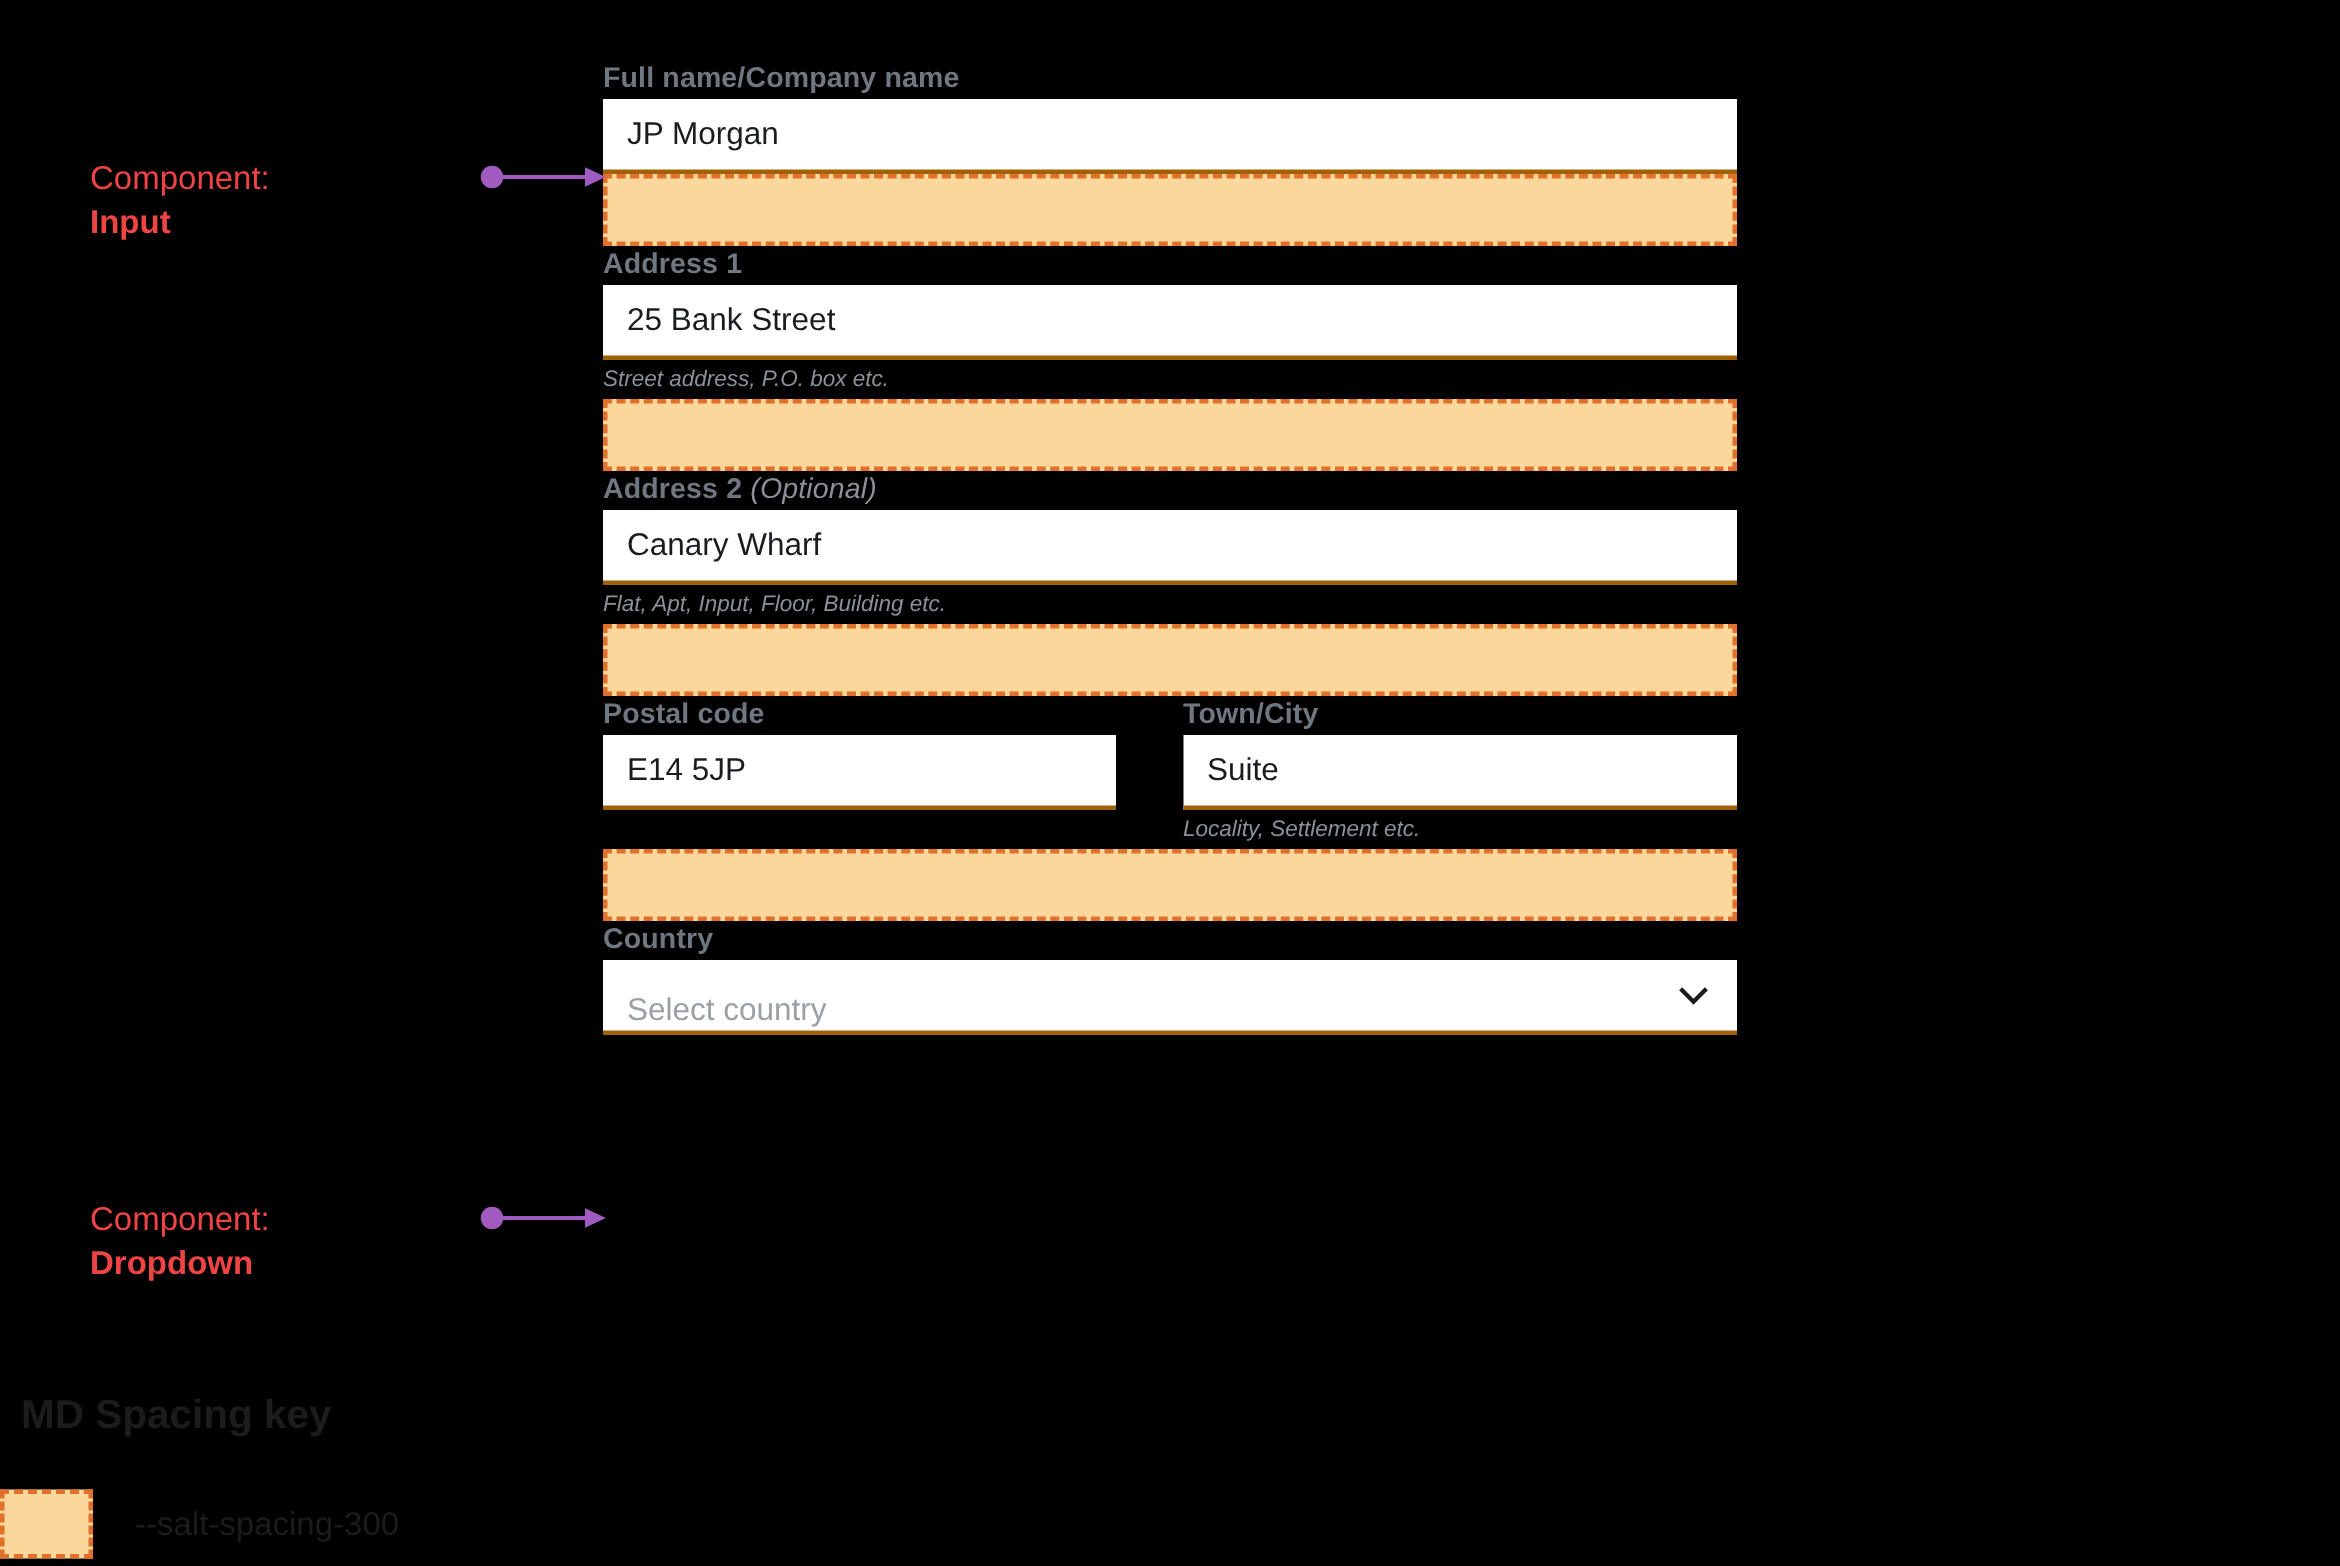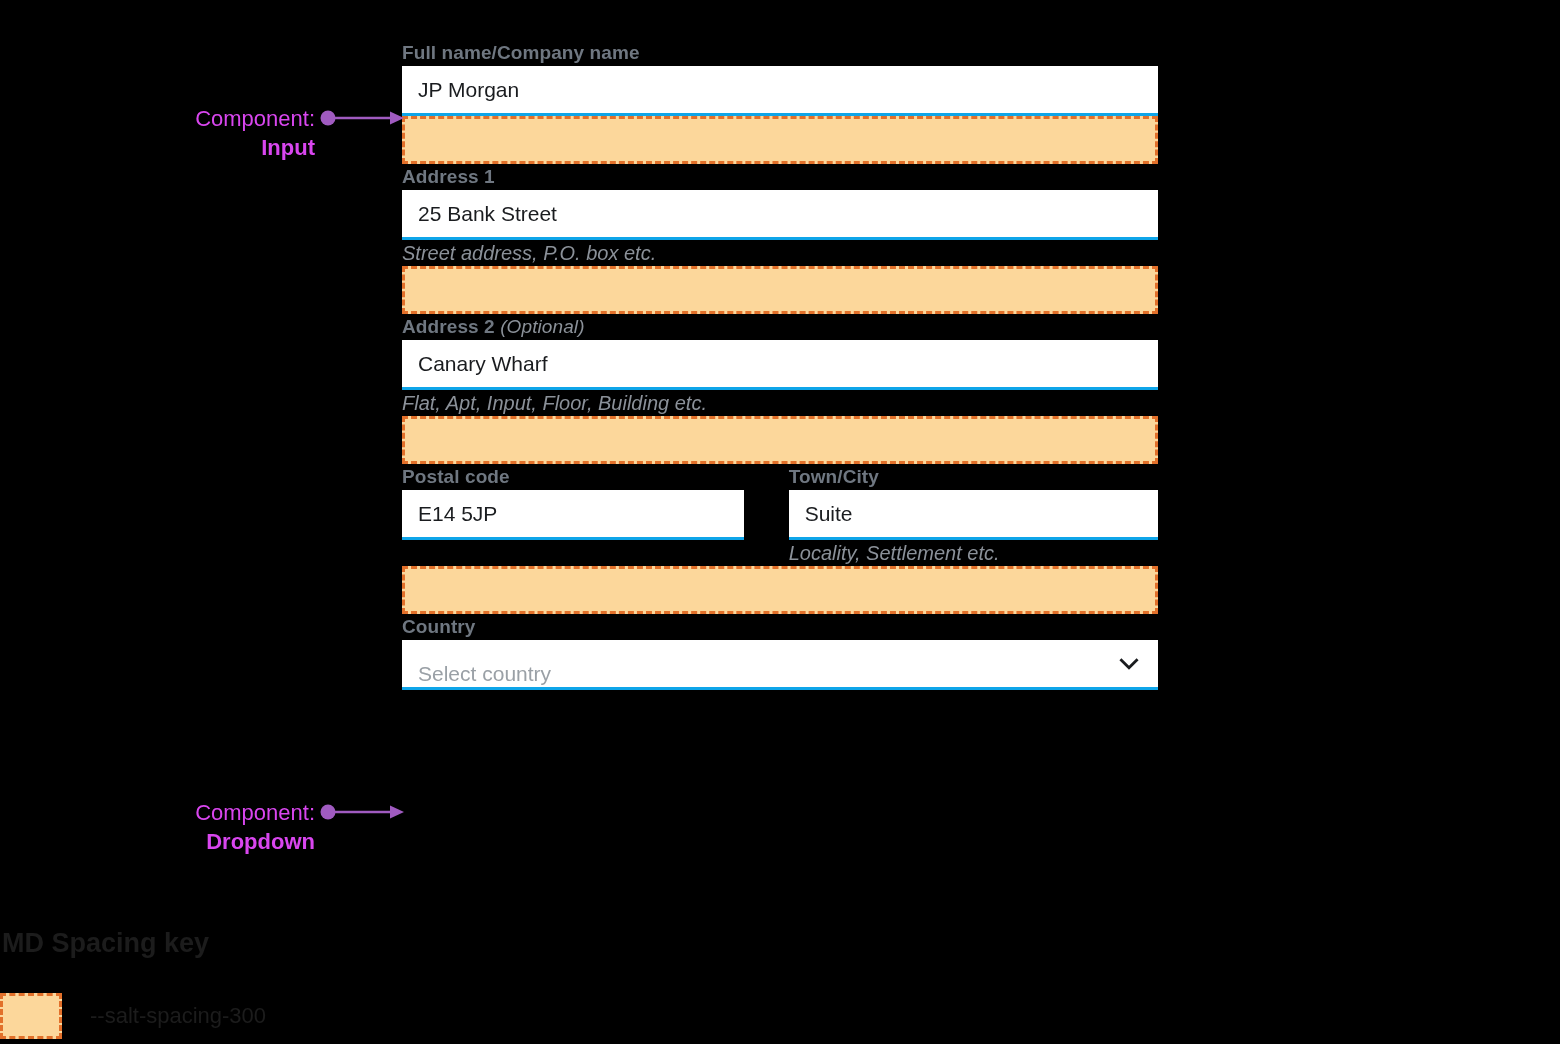--- a/index.html
+++ b/index.html
@@ -34,35 +34,35 @@
     white-space: nowrap;
   }
   .field-label .optional {
     font-weight: 400;
     font-style: italic;
     color: #8b9199;
     margin-top: 36px;
   }
 
   .helper-text {
-    font-size: 20px;
+    font-size: 15px;
     font-style: italic;
     font-weight: 400;
     color: #8b9199;
     line-height: 26px;
     margin: 0;
     white-space: nowrap;
   }
 
   .input {
     box-sizing: border-box;
     height: 50px;
     background: #ffffff;
     border: none;
-    border-bottom: 3px solid #0ea5e9;
+    border-bottom: 3px solid #a16207;
     display: flex;
     align-items: center;
     padding: 0 16px;
     font-size: 21px;
     color: #1a1c1f;
     font-family: "Liberation Sans", sans-serif;
   }
   .input .value { line-height: 1; }
   .input .placeholder { color: #9aa0a6; line-height: 1; margin-top: 20px; }
 
@@ -86,22 +86,22 @@
 
   
   .row { display: flex; justify-content: flex-end; }
   .col-narrow { width: 355px; }
   .col-gap { width: 46px; }
   .col-wide { width: 383px; }
 
   
   .annotation {
     position: absolute;
-    color: #d946ef;
-    text-align: right;
+    color: #ef4444;
+    text-align: left;
     line-height: 1.32;
   }
   .annotation .a-top {
     font-size: 22px;
     font-weight: 400;
     display: block;
   }
   .annotation .a-bottom {
     font-size: 22px;
     font-weight: 700;
@@ -110,21 +110,21 @@
   .leader { position: absolute; }
 
   
   #spacing-key { position: absolute; left: 0; top: 930px; width: 600px; }
   #spacing-key .key-title {
     font-size: 27px;
     font-weight: 700;
     color: #1c1c1c;
     line-height: 1;
     margin: 0 0 36px 0;
-    padding-left: 2px;
+    padding-left: 14px;
   }
   #spacing-key .key-row { display: flex; align-items: center; }
   #spacing-key .key-swatch {
     box-sizing: border-box;
     width: 62px;
     height: 46px;
     background: #fcd79b;
     border: 3px dashed #e2702a;
     flex: 0 0 auto;
   }

